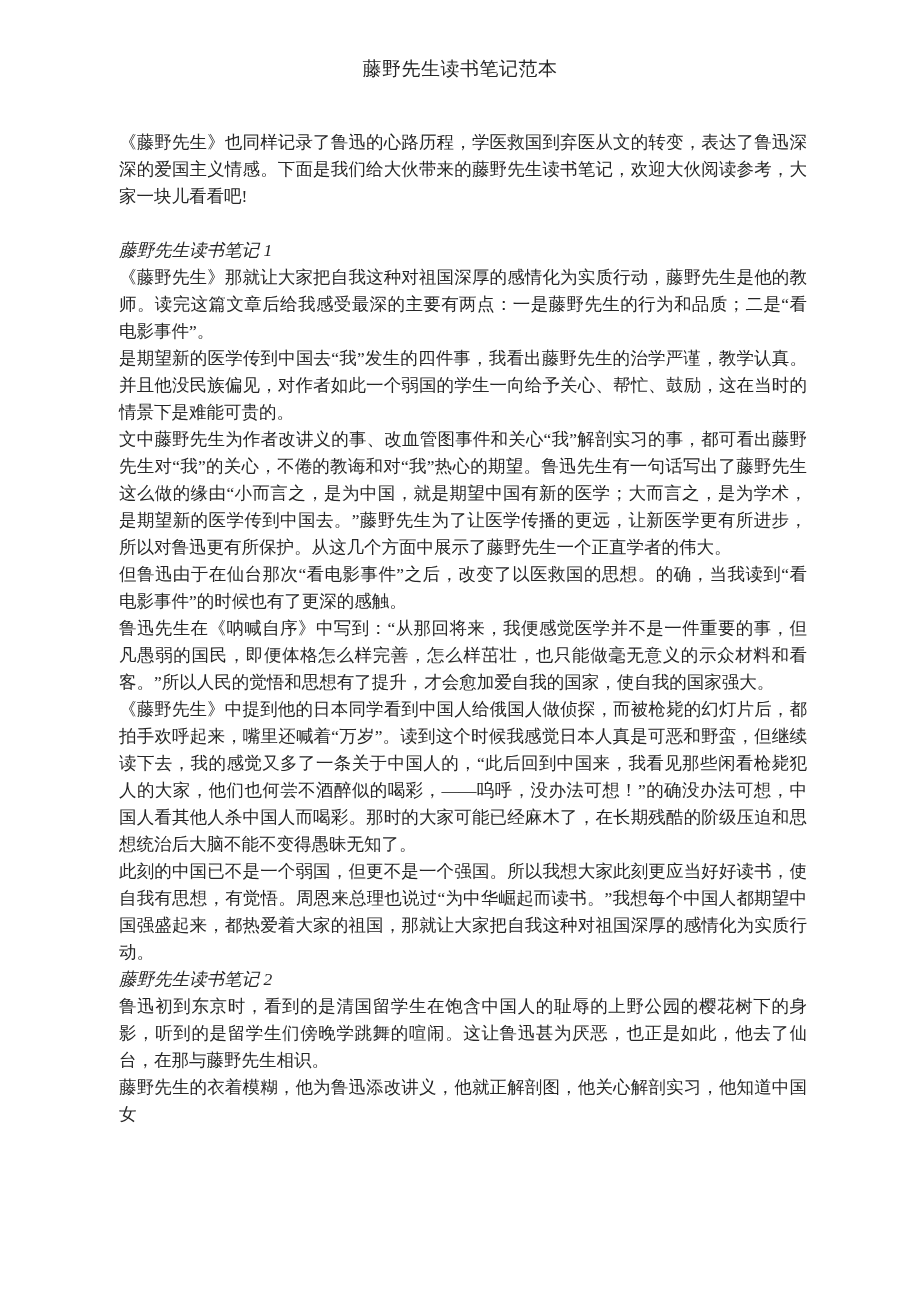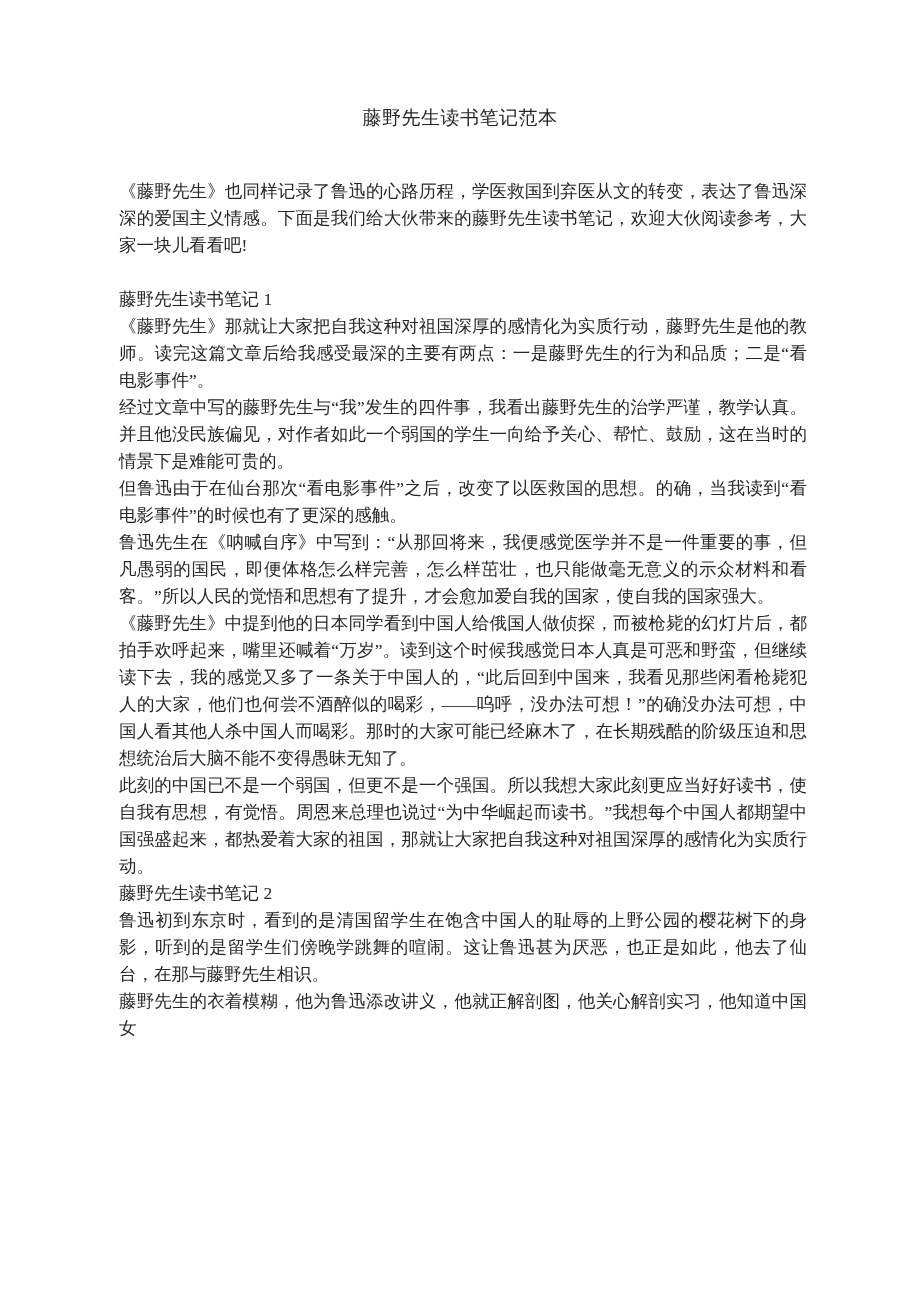--- a/index.html
+++ b/index.html
@@ -10,21 +10,21 @@
   .page {
     position: relative;
     width: 920px;
     height: 1302px;
     background: #ffffff;
     overflow: hidden;
     font-family: "Liberation Serif", "DejaVu Serif", serif;
     color: #262626;
   }
   .doc-title {
-    padding-top: 104px;
+    padding-top: 55px;
     text-align: center;
     font-size: 19px;
     line-height: 27px;
     letter-spacing: 0.5px;
     color: #262626;
   }
   .doc-body {
     margin: 47px 113px 16px 119px;
     font-size: 17.5px;
     line-height: 27px;
@@ -33,33 +33,35 @@
   }
   .para {
     margin: 0;
     padding: 0;
   }
   .para.spacer {
     height: 27px;
   }
   .para.heading {
     text-align: left;
+    font-style: italic;
   }
 </style>
 </head>
 <body>
 
 <div class="page">
   <div class="doc-title">藤野先生读书笔记范本</div>
   <div class="doc-body">
       <p class="para body">《藤野先生》也同样记录了鲁迅的心路历程，学医救国到弃医从文的转变，表达了鲁迅深深的爱国主义情感。下面是我们给大伙带来的藤野先生读书笔记，欢迎大伙阅读参考，大家一块儿看看吧!</p>
       <p class="para spacer"></p>
       <p class="para heading">藤野先生读书笔记 1</p>
       <p class="para body">《藤野先生》那就让大家把自我这种对祖国深厚的感情化为实质行动，藤野先生是他的教师。读完这篇文章后给我感受最深的主要有两点：一是藤野先生的行为和品质；二是“看电影事件”。</p>
-      <p class="para body">经过文章中写的藤野先生与“我”发生的四件事，我看出藤野先生的治学严谨，教学认真。并且他没民族偏见，对作者如此一个弱国的学生一向给予关心、帮忙、鼓励，这在当时的情景下是难能可贵的。</p>
+      <p class="para body">是期望新的医学传到中国去“我”发生的四件事，我看出藤野先生的治学严谨，教学认真。并且他没民族偏见，对作者如此一个弱国的学生一向给予关心、帮忙、鼓励，这在当时的情景下是难能可贵的。</p>
+      <p class="para body">文中藤野先生为作者改讲义的事、改血管图事件和关心“我”解剖实习的事，都可看出藤野先生对“我”的关心，不倦的教诲和对“我”热心的期望。鲁迅先生有一句话写出了藤野先生这么做的缘由“小而言之，是为中国，就是期望中国有新的医学；大而言之，是为学术，是期望新的医学传到中国去。”藤野先生为了让医学传播的更远，让新医学更有所进步，所以对鲁迅更有所保护。从这几个方面中展示了藤野先生一个正直学者的伟大。</p>
       <p class="para body">但鲁迅由于在仙台那次“看电影事件”之后，改变了以医救国的思想。的确，当我读到“看电影事件”的时候也有了更深的感触。</p>
       <p class="para body">鲁迅先生在《呐喊自序》中写到：“从那回将来，我便感觉医学并不是一件重要的事，但凡愚弱的国民，即便体格怎么样完善，怎么样茁壮，也只能做毫无意义的示众材料和看客。”所以人民的觉悟和思想有了提升，才会愈加爱自我的国家，使自我的国家强大。</p>
       <p class="para body">《藤野先生》中提到他的日本同学看到中国人给俄国人做侦探，而被枪毙的幻灯片后，都拍手欢呼起来，嘴里还喊着“万岁”。读到这个时候我感觉日本人真是可恶和野蛮，但继续读下去，我的感觉又多了一条关于中国人的，“此后回到中国来，我看见那些闲看枪毙犯人的大家，他们也何尝不酒醉似的喝彩，——呜呼，没办法可想！”的确没办法可想，中国人看其他人杀中国人而喝彩。那时的大家可能已经麻木了，在长期残酷的阶级压迫和思想统治后大脑不能不变得愚昧无知了。</p>
       <p class="para body">此刻的中国已不是一个弱国，但更不是一个强国。所以我想大家此刻更应当好好读书，使自我有思想，有觉悟。周恩来总理也说过“为中华崛起而读书。”我想每个中国人都期望中国强盛起来，都热爱着大家的祖国，那就让大家把自我这种对祖国深厚的感情化为实质行动。</p>
       <p class="para heading">藤野先生读书笔记 2</p>
       <p class="para body">鲁迅初到东京时，看到的是清国留学生在饱含中国人的耻辱的上野公园的樱花树下的身影，听到的是留学生们傍晚学跳舞的喧闹。这让鲁迅甚为厌恶，也正是如此，他去了仙台，在那与藤野先生相识。</p>
       <p class="para body">藤野先生的衣着模糊，他为鲁迅添改讲义，他就正解剖图，他关心解剖实习，他知道中国女</p>
     </div>
 </div>
 

